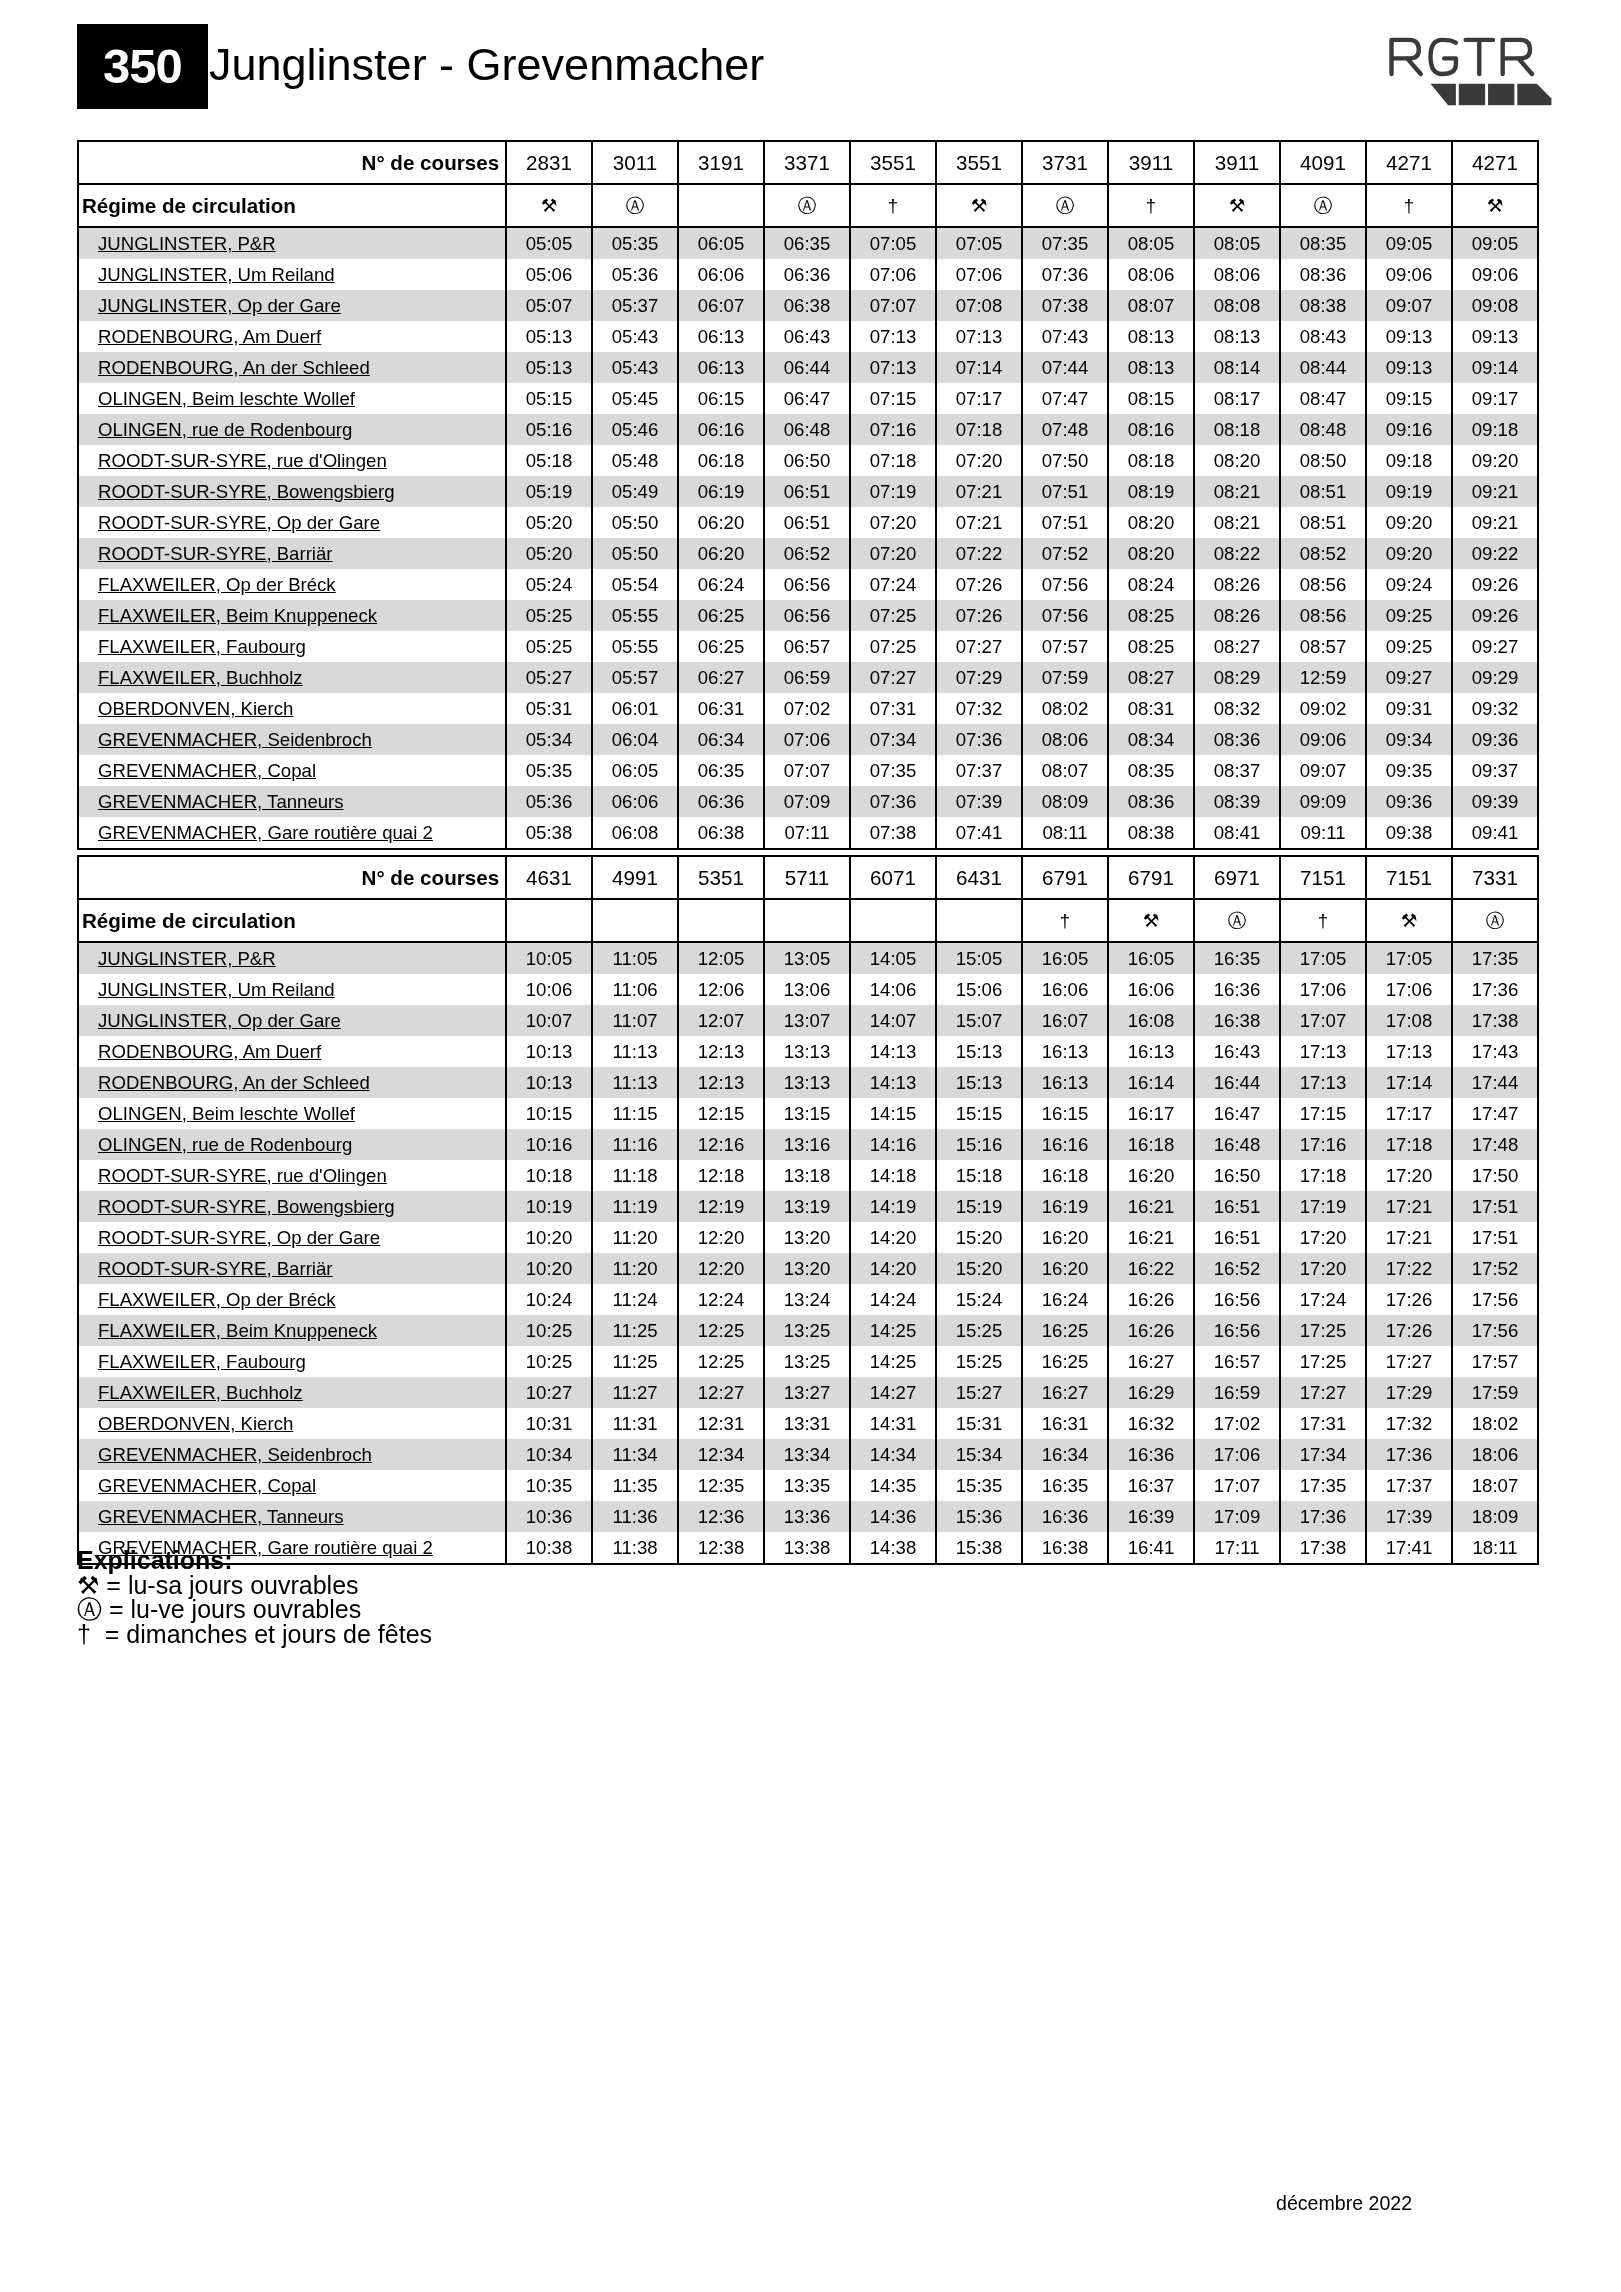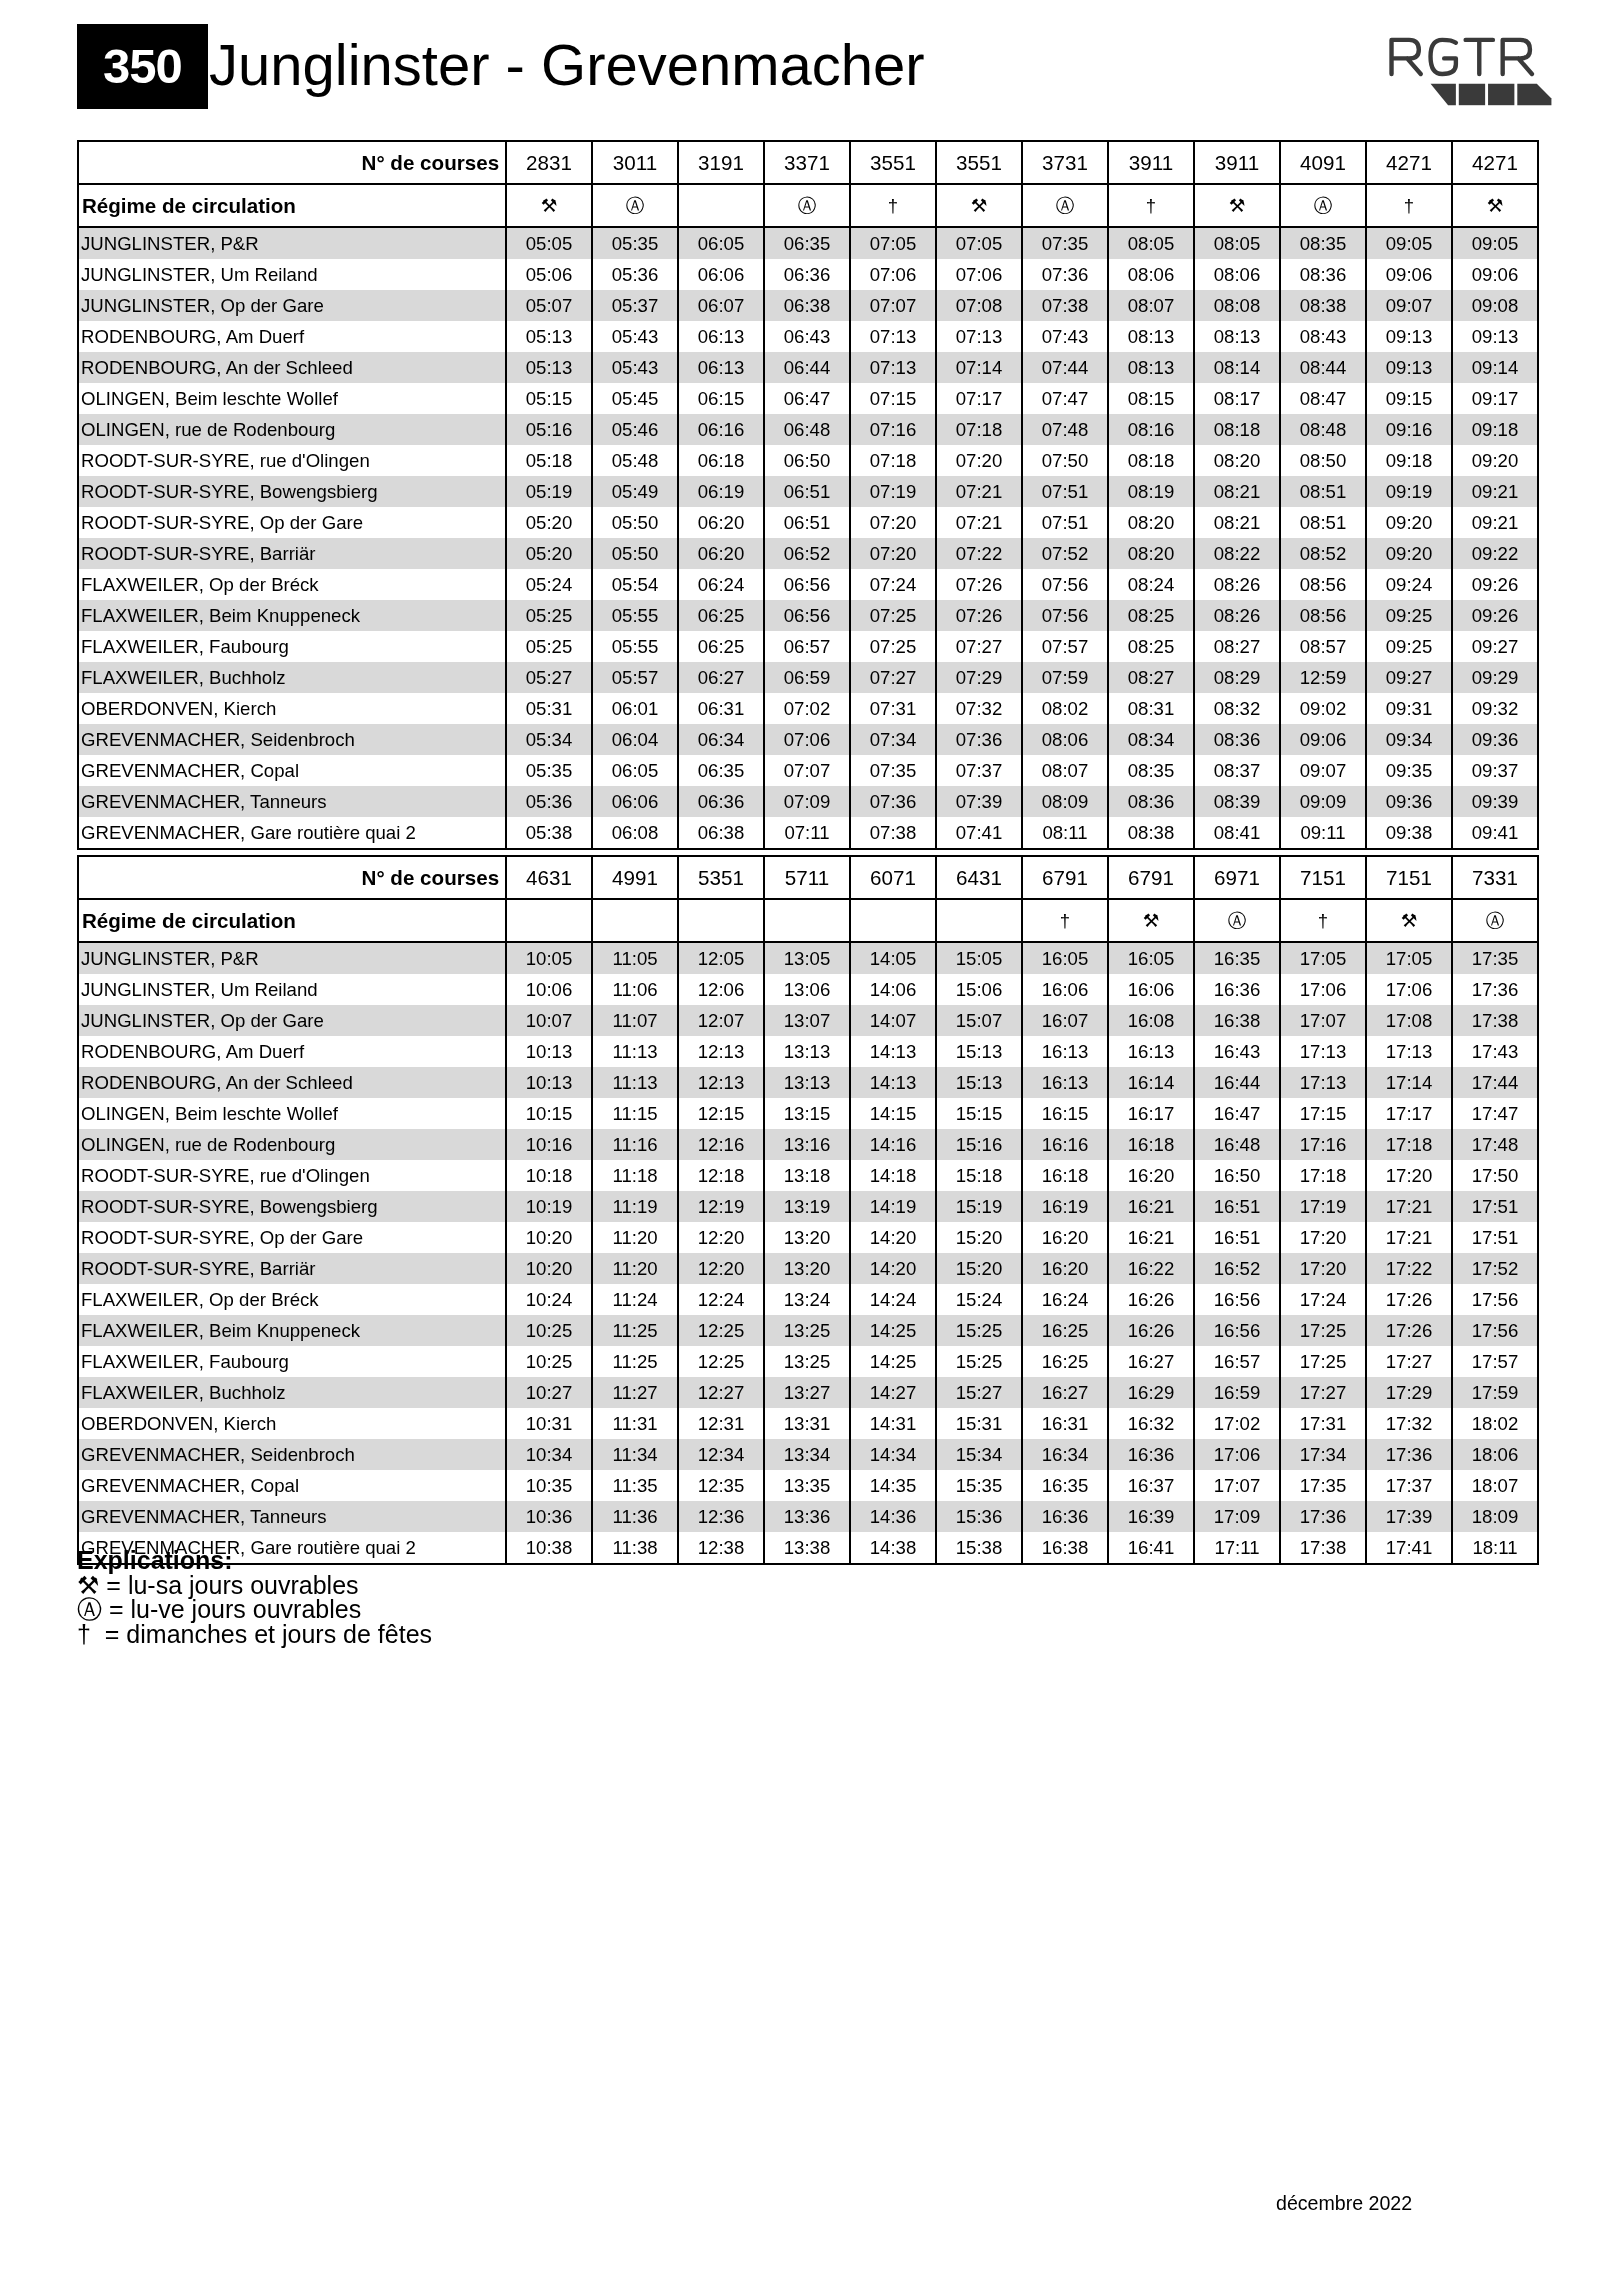--- a/index.html
+++ b/index.html
@@ -1,24 +1,24 @@
 <!DOCTYPE html>
 <html><head>
 <meta charset="utf-8">
 <style>
   html, body { margin: 0; padding: 0; background: #ffffff; }
   body { width: 1621px; height: 2293px; position: relative; font-family: "Liberation Sans", sans-serif; color: #000; overflow: hidden; }
   .line-badge { position: absolute; left: 77px; top: 23.5px; width: 131px; height: 85px; background: #000; color: #fff; font-weight: bold; font-size: 49px; display: flex; align-items: center; justify-content: center; letter-spacing: -1px; }
-  .line-title { position: absolute; left: 209px; top: 35px; font-size: 58px; line-height: 59px; }
+  .line-title { position: absolute; left: 209px; top: 35px; font-size: 45px; line-height: 59px; }
   .logo { position: absolute; left: 1387px; top: 35px; width: 167px; height: 78px; }
   table.tt { position: absolute; left: 77px; border-collapse: collapse; table-layout: fixed; width: 1457px; font-size: 18.6px; border: 2.9px solid #000; }
   table.tt col.stop { width: 428px; }
   table.tt col.time { width: 86px; }
   table.tt td { border-left: 2px solid #000; padding: 0; height: 31px; text-align: center; white-space: nowrap; }
-  table.tt td.stop-name { text-align: left; padding-left: 2px; border-left: none; font-size: 18.6px; }
+  table.tt td.stop-name { text-align: left; padding-left: 19px; border-left: none; font-size: 18.6px; text-decoration: underline; }
   table.tt tr.hdr td { height: 41px; border-bottom: 2.9px solid #000; font-size: 20.6px; margin-top: 44px; }
   table.tt tr.hdr td.hdr-label { text-align: right; padding-right: 5.9px; font-weight: bold; }
   table.tt tr.regime td { height: 41px; border-bottom: 2.9px solid #000; font-size: 18.6px; margin-left: 20px; }
   table.tt tr.regime td.regime-label { text-align: left; padding-left: 2.9px; font-weight: bold; font-size: 20.6px; }
   table.tt tr.odd td { background: #d9d9d9; }
   #tt1 { top: 140px; }
   #tt2 { top: 855px; }
   .expl { position: absolute; left: 77px; top: 1548px; font-size: 25px; line-height: 24.5px; }
   .expl .expl-title { font-weight: bold; }
   .footer { position: absolute; left: 1276px; top: 2192px; font-size: 19.6px; }

